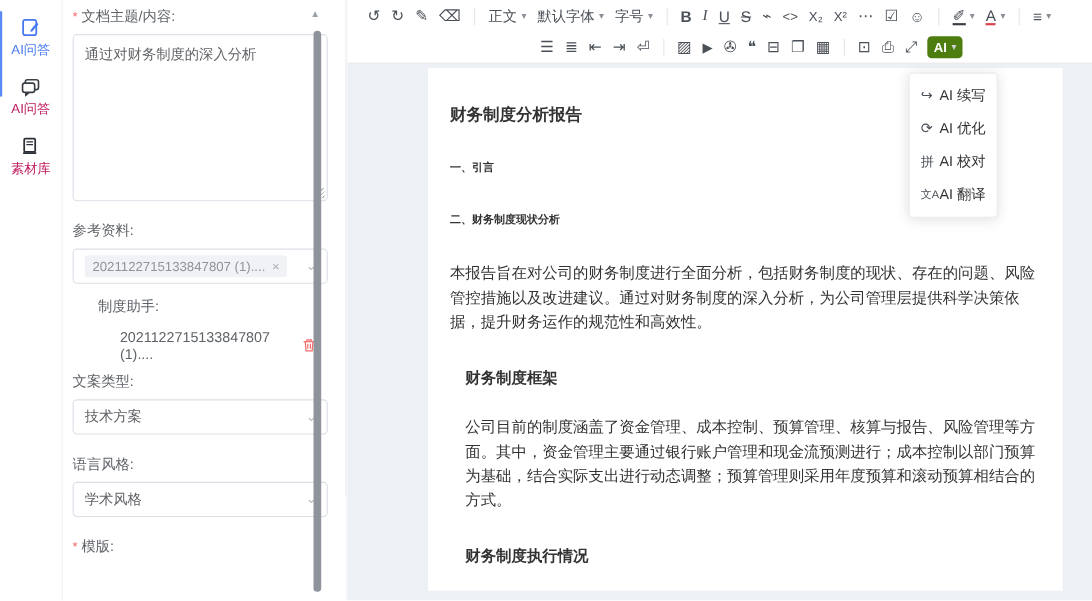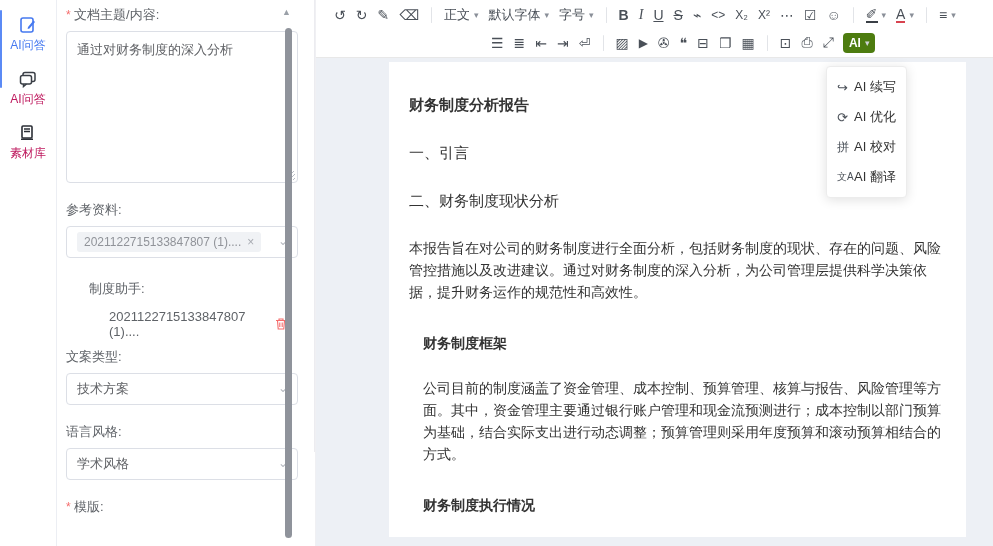--- a/index.html
+++ b/index.html
@@ -19,21 +19,21 @@
   .f-label { font-size:13px; color:#5f6368; margin:0 0 7px 0; }
   .req::before { content:"* "; color:#f56c6c; font-size:12px; }
   .topic-area { position:relative; width:232px; height:152px; border:1px solid #dcdfe6; border-radius:4px; padding:8px 10px; font-size:13px; color:#606266; line-height:19px; background:#fff; }
   .resize-handle { position:absolute; right:2px; bottom:2px; width:9px; height:9px;
      background:repeating-linear-gradient(135deg, transparent 0 2px, #b8bcc4 2px 3px); cursor:nwse-resize; }
   .f-select { position:relative; width:232px; height:32px; border:1px solid #dcdfe6; border-radius:4px; background:#fff; display:flex; align-items:center; padding:0 24px 0 10px; font-size:13px; color:#606266; cursor:pointer; }
   .f-select .chev { position:absolute; right:9px; top:50%; transform:translateY(-54%); color:#b7bac1; font-size:12px; }
   .tag { display:inline-flex; align-items:center; gap:6px; background:#f0f2f5; border-radius:3px; padding:3px 7px; font-size:12px; color:#909399; max-width:190px; white-space:nowrap; }
   .tag .x { color:#a8abb2; font-size:12px; cursor:pointer; }
   .mt20 { margin-top:18px; }
-  .assist-line { font-size:13px; color:#5f6368; margin:22px 0 0 23px; }
+  .assist-line { font-size:13px; color:#5f6368; margin:12px 0 0 23px; }
   .file-line { display:flex; align-items:center; margin:11px 0 0 43px; font-size:13px; color:#5f6368; }
   .trash { margin-left:14px; cursor:pointer; display:inline-flex; }
 
   
   .p-scroll-arrow { position:absolute; right:23px; top:7px; color:#9aa0a8; font-size:9px; cursor:pointer; }
   .p-scroll-thumb { position:absolute; right:22px; top:28px; width:7px; height:510px; background:#8f939b; border-radius:4px; cursor:pointer; }
 
   
   .editor { position:absolute; left:315px; top:0; right:0; bottom:0; background:#fff; border-left:1px solid #f0f0f3; }
   .toolbar { height:58px; border-bottom:1px solid #e8e8e8; background:#fff; }
@@ -53,21 +53,21 @@
   .tb-item.hilite .glyph { border-bottom:2px solid #3a3f46; line-height:14px; }
   .tb-item.smallglyph .glyph { font-size:12px; }
   .tb-item.ai-btn { background:#4d7c0f; color:#fff; border-radius:4px; height:20px; padding:0 6px; margin-left:4px; }
   .tb-item.ai-btn .lbl { color:#fff; font-weight:bold; font-size:12px; }
   .tb-item.ai-btn .caret { color:#cfd2d6; }
 
   .content { position:absolute; top:58px; left:0; right:0; bottom:0; background:#edf0f5; }
   .page { position:absolute; left:73px; top:4px; width:577px; bottom:9px; background:#fff; padding:10px 13px 0 20px; overflow:hidden; }
   .blk { font-size:14px; color:#333; line-height:22px; white-space:pre-line; margin-bottom:2px; }
   .blk.type-title { font-weight:bold; font-size:15px; margin-bottom:3px; }
-  .blk.type-h1 { font-weight:normal; font-size:15px; margin:4px 0 3px 0; }
+  .blk.type-h1 { font-weight:bold; font-size:10px; margin:4px 0 3px 0; }
   .blk.type-h2 { font-weight:bold; margin:7px 0 1px 0; }
   .blk.indent-1 { margin-left:14px; }
 
   
   .ai-menu { position:absolute; left:510px; top:8px; width:81px; background:#fff; border:1px solid #ececec; border-radius:4px; box-shadow:0 2px 12px rgba(0,0,0,.12); padding:5px 0; }
   .ai-menu-item { display:flex; align-items:center; height:30px; padding:0 10px; cursor:pointer; }
   .ai-menu-item .mi { width:17px; font-size:13px; color:#4a5058; flex:0 0 17px; }
   .ai-menu-item .ml { font-size:13px; color:#333; white-space:nowrap; }
 </style>
 </head>

